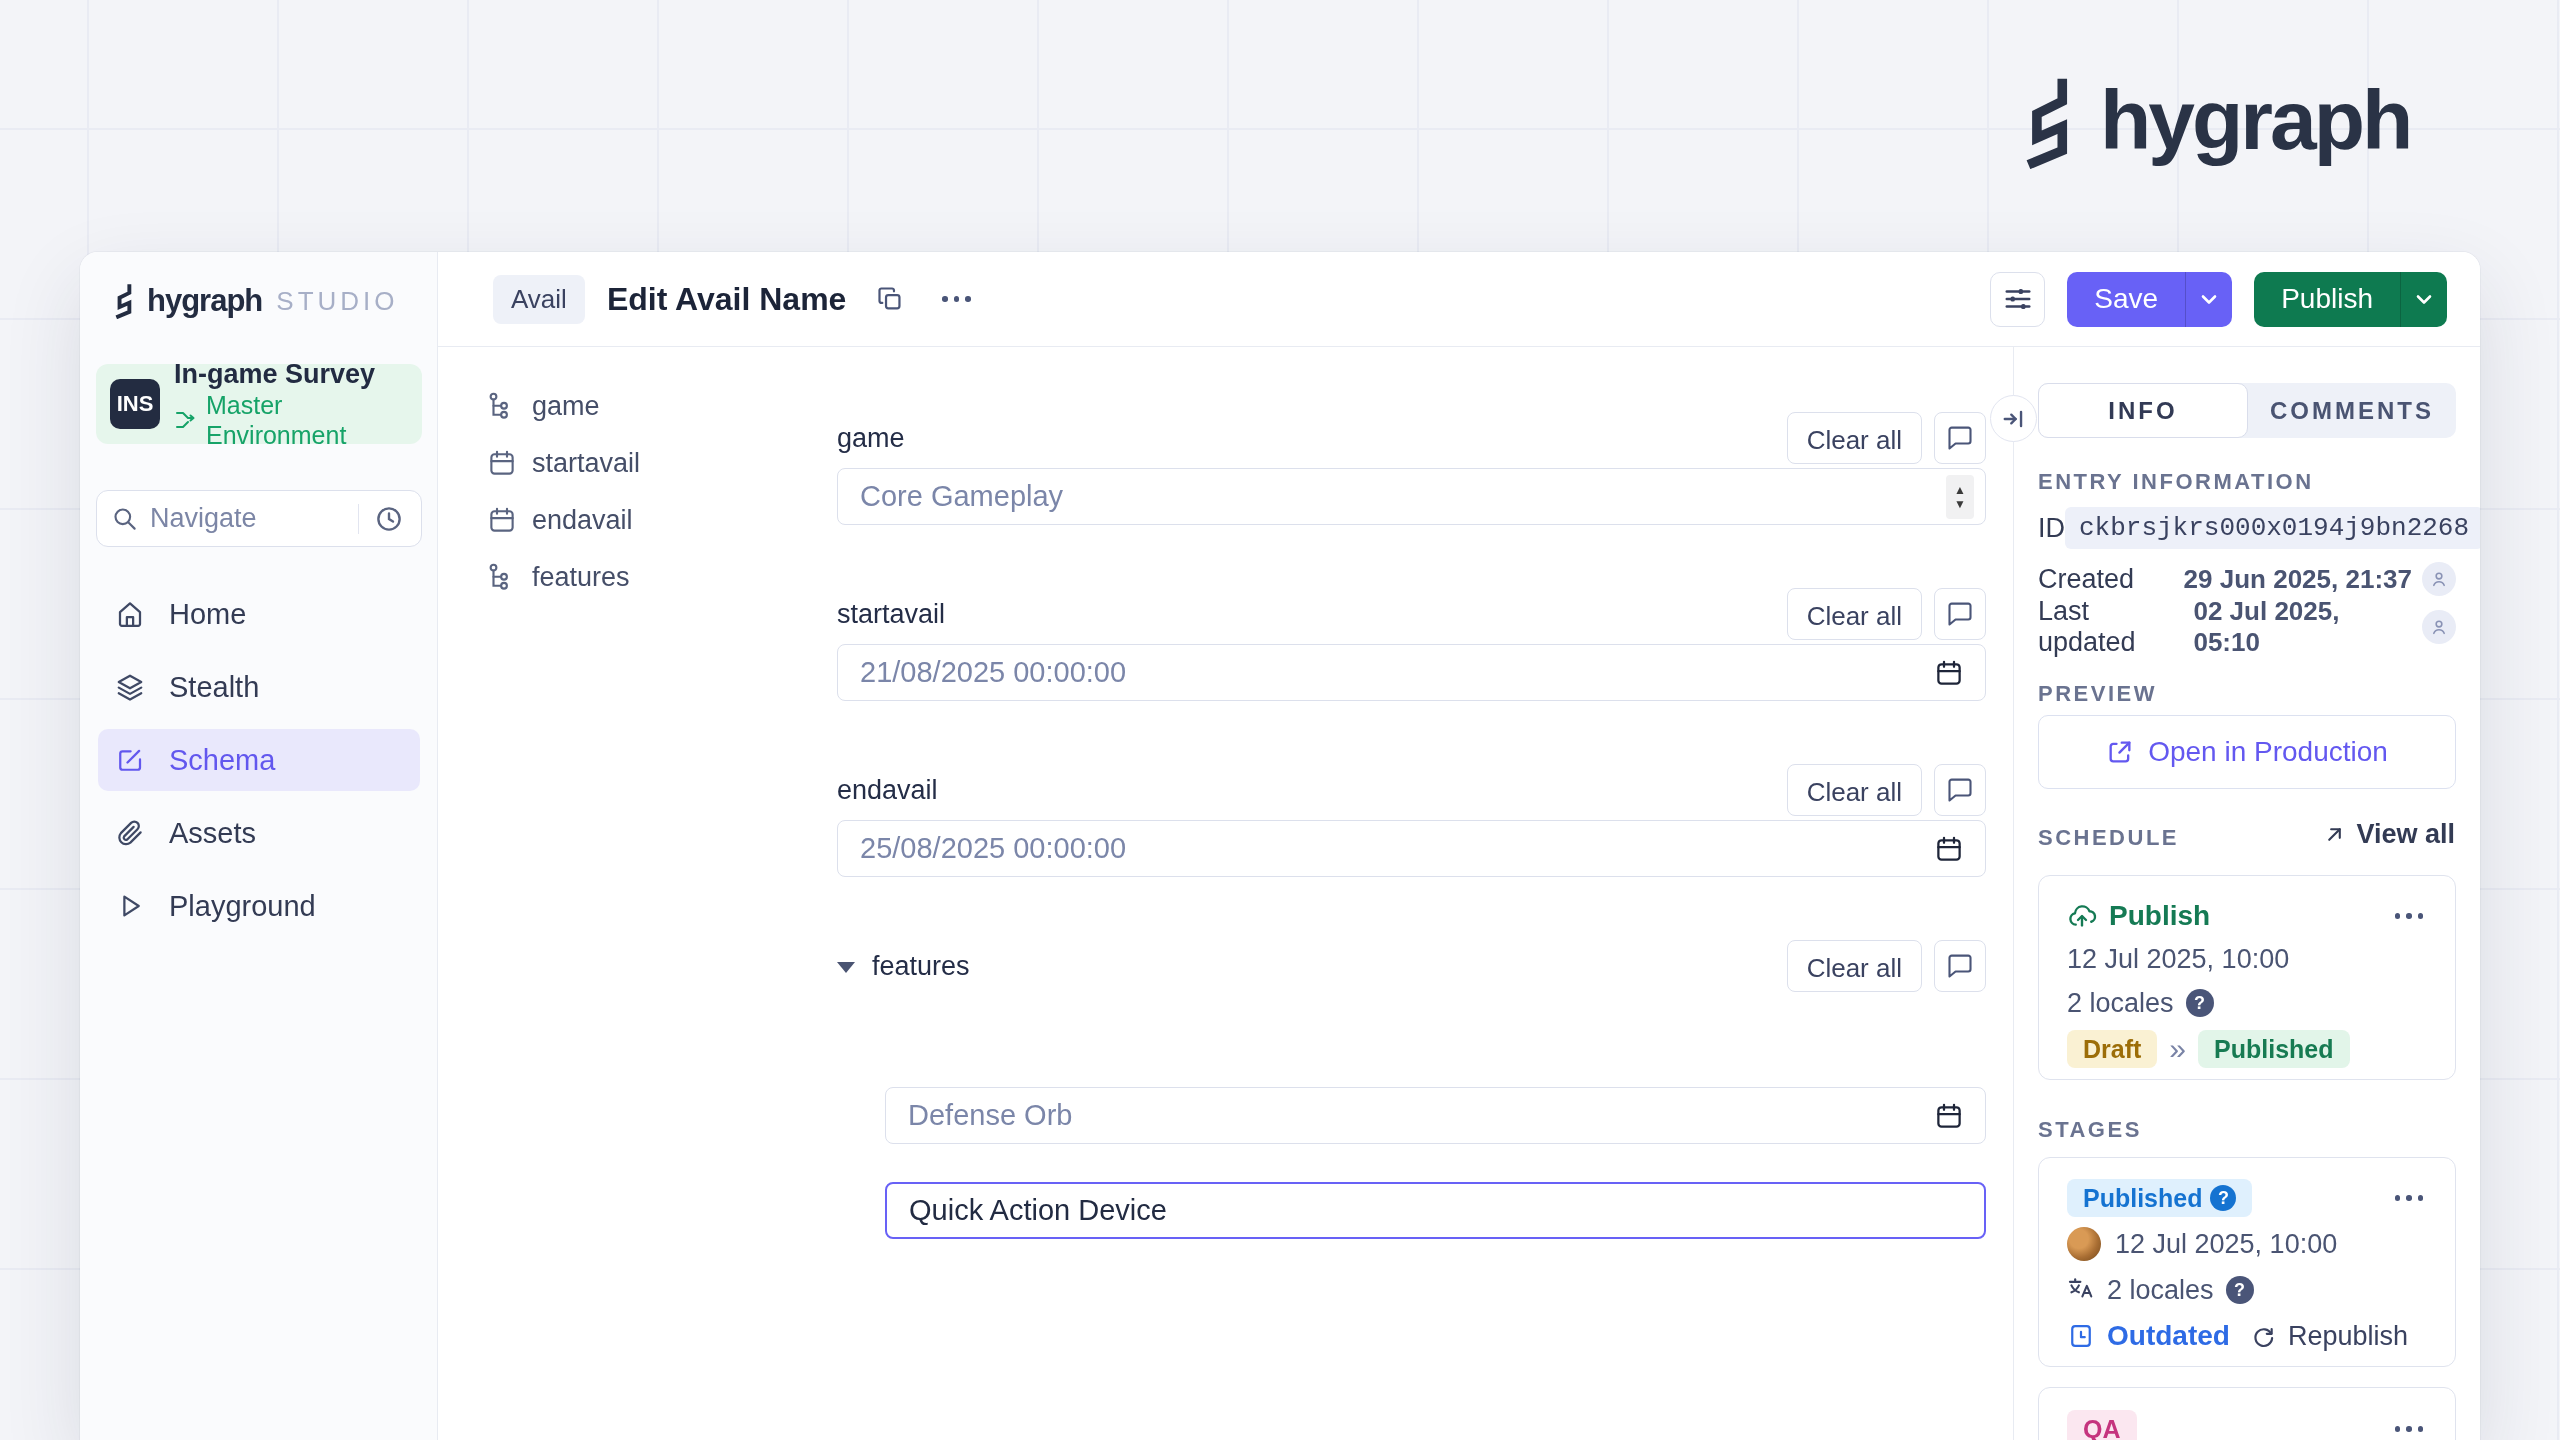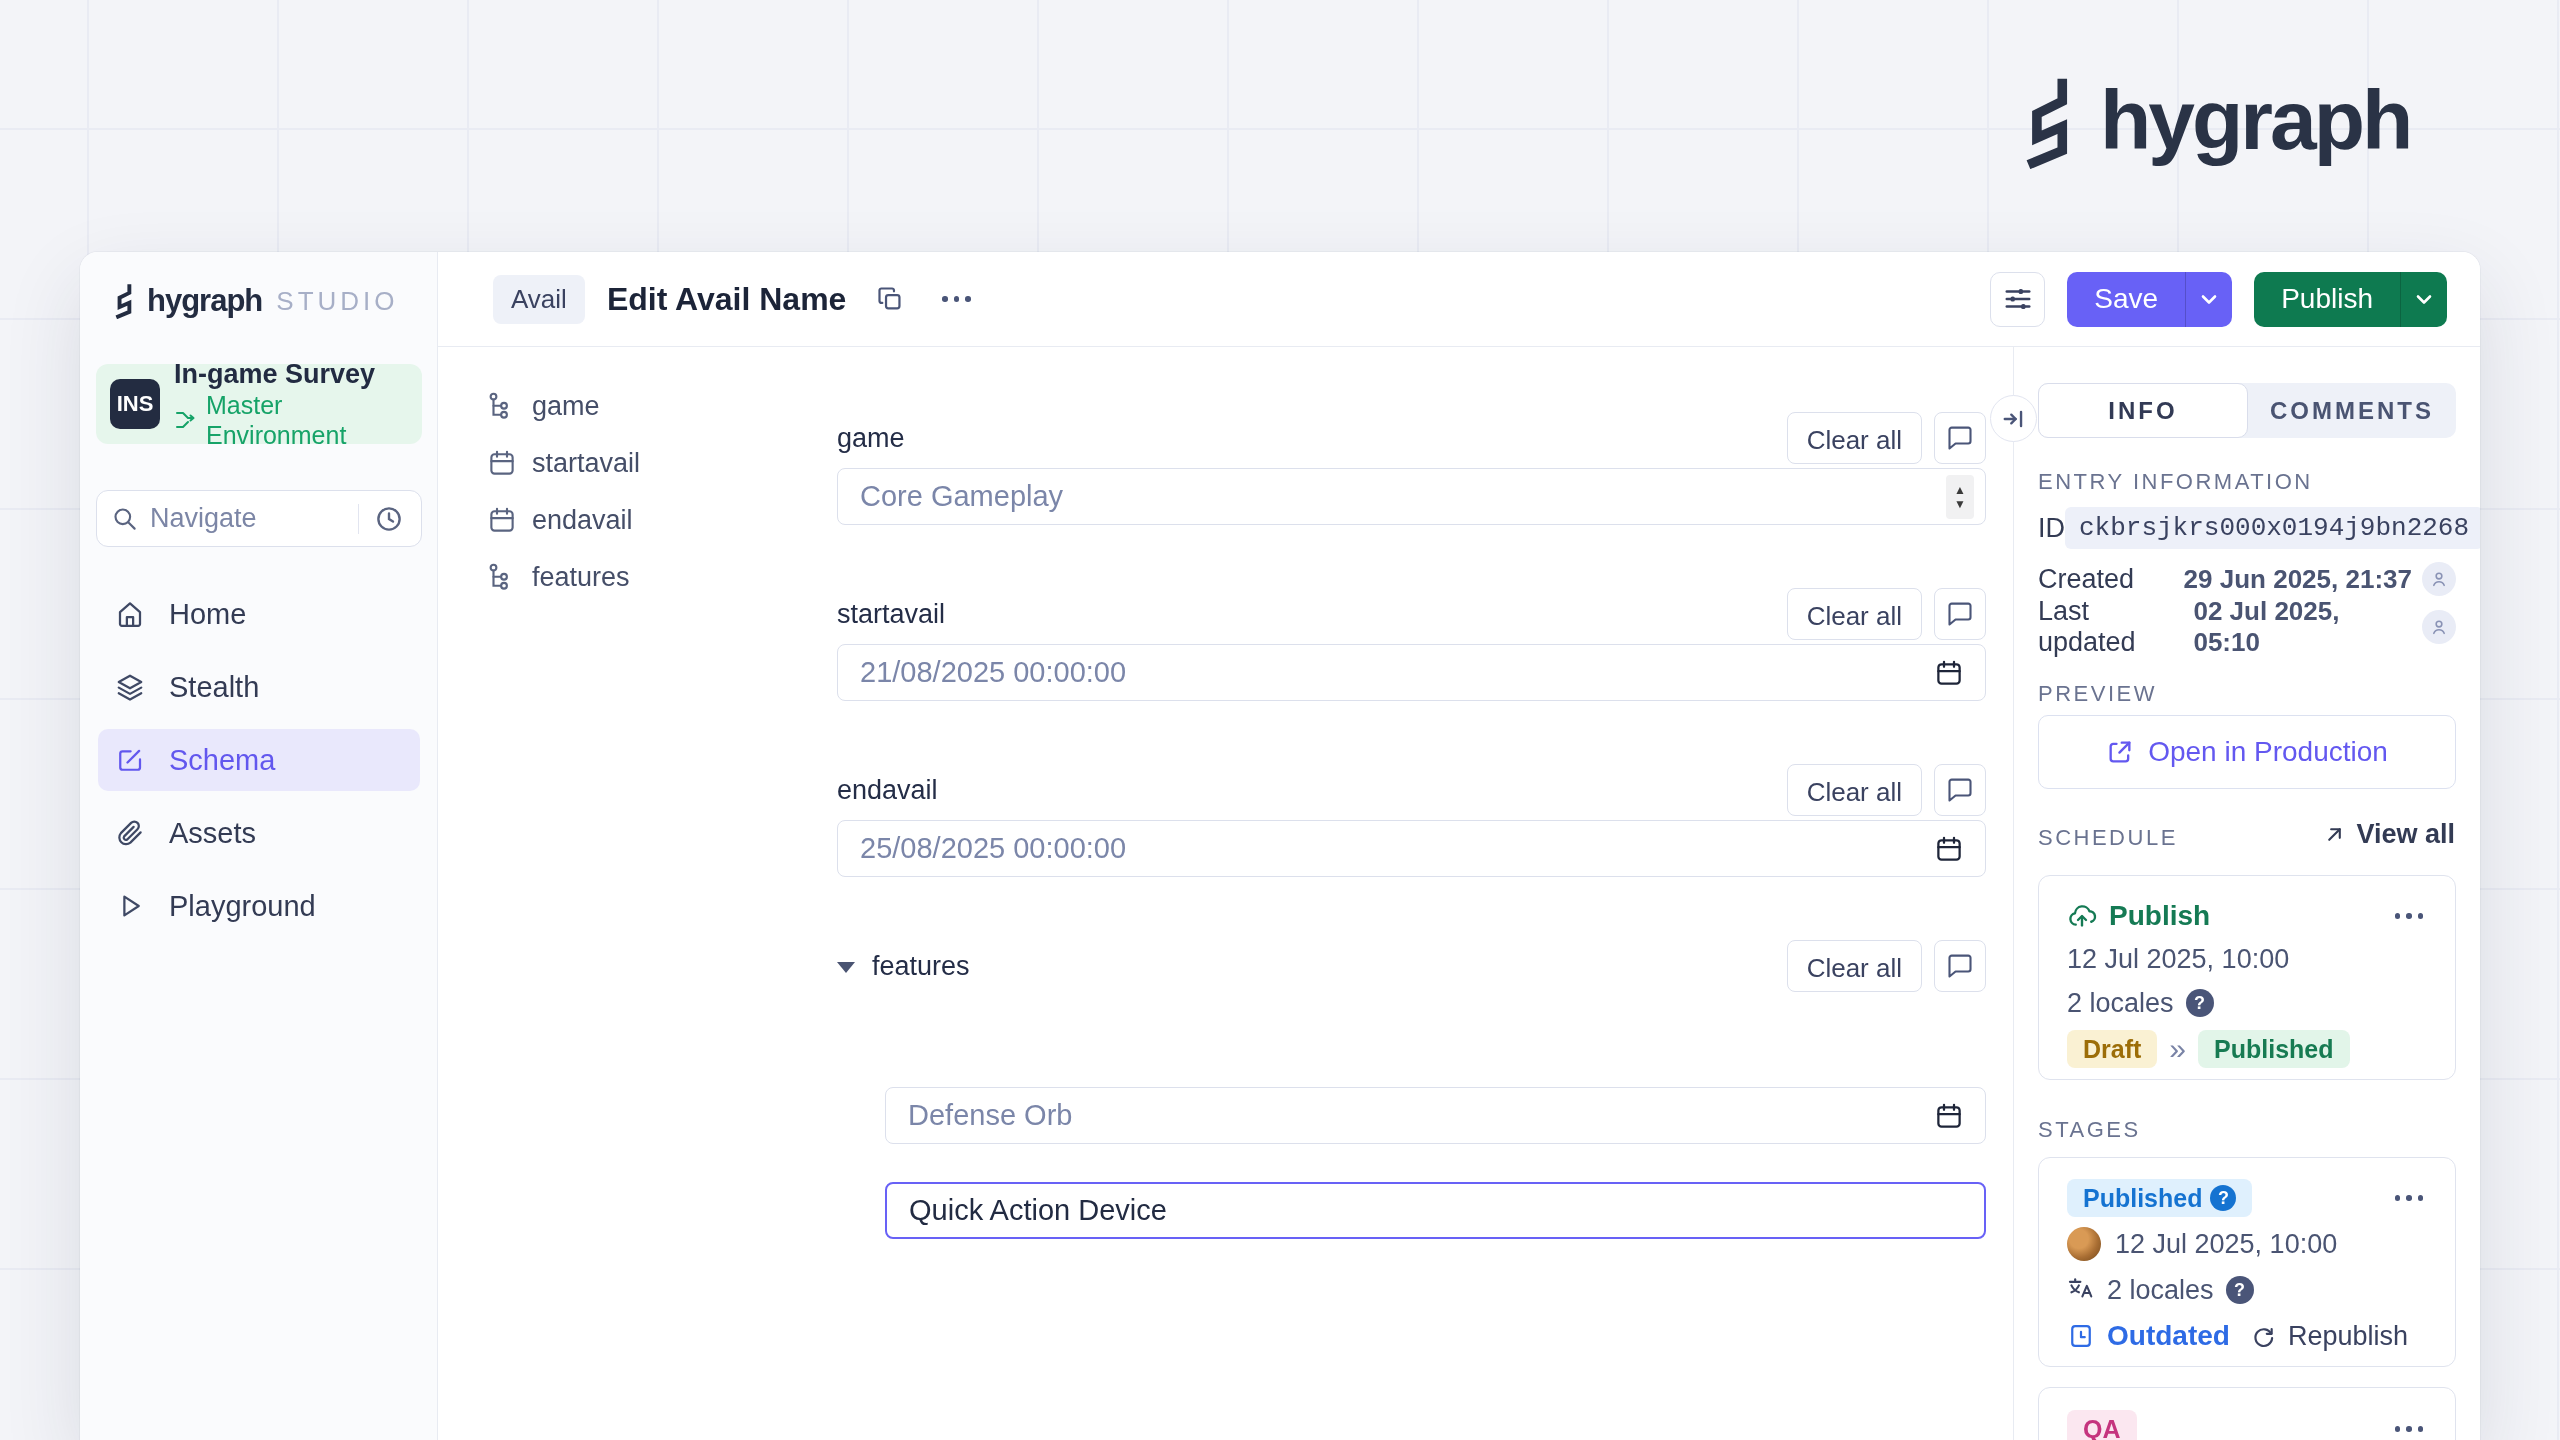--- a/index.html
+++ b/index.html
@@ -96,21 +96,21 @@
     color:#3A3A3A; font-size:12px; line-height:14px; }
 
   
   .panel { position:absolute; left:1933px; right:0; top:95px; bottom:0; background:#fff; border-left:1px solid #E8EBF2; }
   .collapse-handle { position:absolute; left:-24px; top:48px; width:47px; height:47px; border-radius:50%; background:#fff;
     border:1.5px solid #E2E5F0; color:#4A5578; display:flex; align-items:center; justify-content:center; cursor:pointer; z-index:3; }
   .tabs { position:absolute; left:24px; top:36px; width:418px; height:55px; background:#EEF1F8; border-radius:10px; display:flex; }
   .tab { flex:1; display:flex; align-items:center; justify-content:center; font-size:24px; font-weight:600; letter-spacing:3px;
     color:#4A5472; border-radius:10px; cursor:pointer;text-align:center; }
   .tab.active { background:#fff; border:1.5px solid #D9DDEB; color:#323A55; }
-  .phead { position:absolute; left:24px; font-size:22px; font-weight:400; letter-spacing:2.5px; color:#6A7390; }
+  .phead { position:absolute; left:24px; font-size:22px; font-weight:700; letter-spacing:2.5px; color:#6A7390; }
   .prow { position:absolute; left:24px; width:418px; display:flex; align-items:center; justify-content:space-between; }
   .prow .plabel { font-size:27px; font-weight:500; color:#333B54; }
   .pright { display:flex; align-items:center; gap:10px; }
   .pvalue { font-size:26px; color:#4A5472;font-weight:bold; }
   .idbadge { background:#EDF0F9; border-radius:6px; padding:6px 14px; font-family:"Liberation Mono", monospace;
     font-size:26px; color:#3A4260; }
   .avatar { width:34px; height:34px; border-radius:50%; background:#E9ECF6; color:#8A93B5;
     display:flex; align-items:center; justify-content:center; }
   .preview-open { position:absolute; left:24px; top:368px; width:418px; height:74px; background:#fff; border:1.5px solid #DCE1F0;
     border-radius:10px; display:flex; align-items:center; justify-content:center; gap:14px; color:#6358F0;

